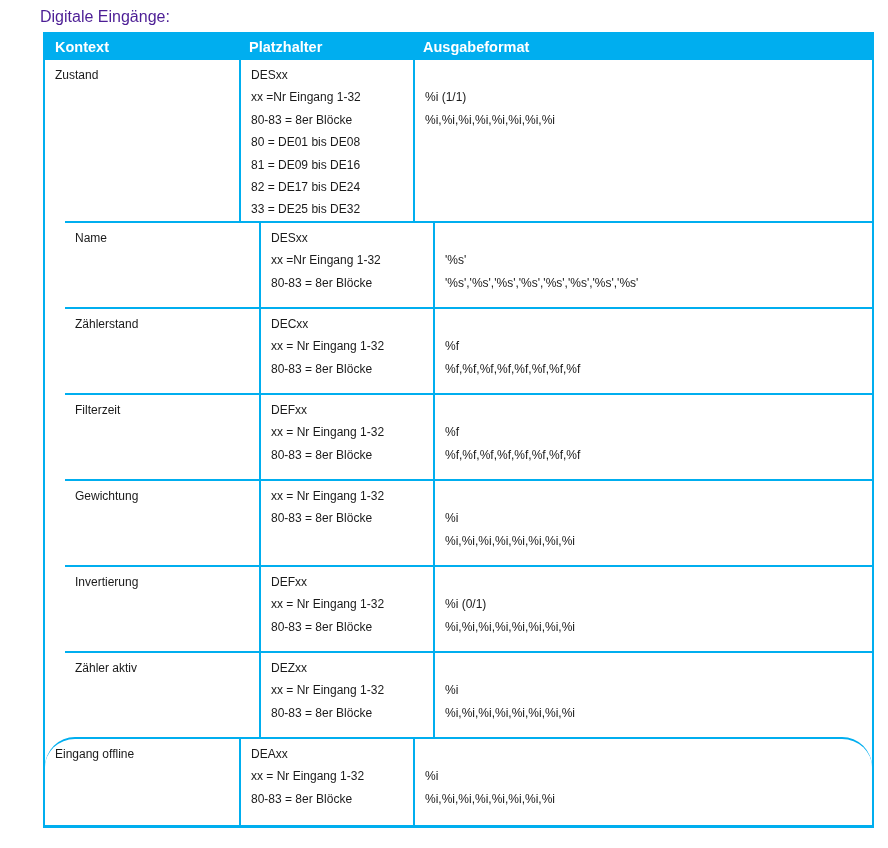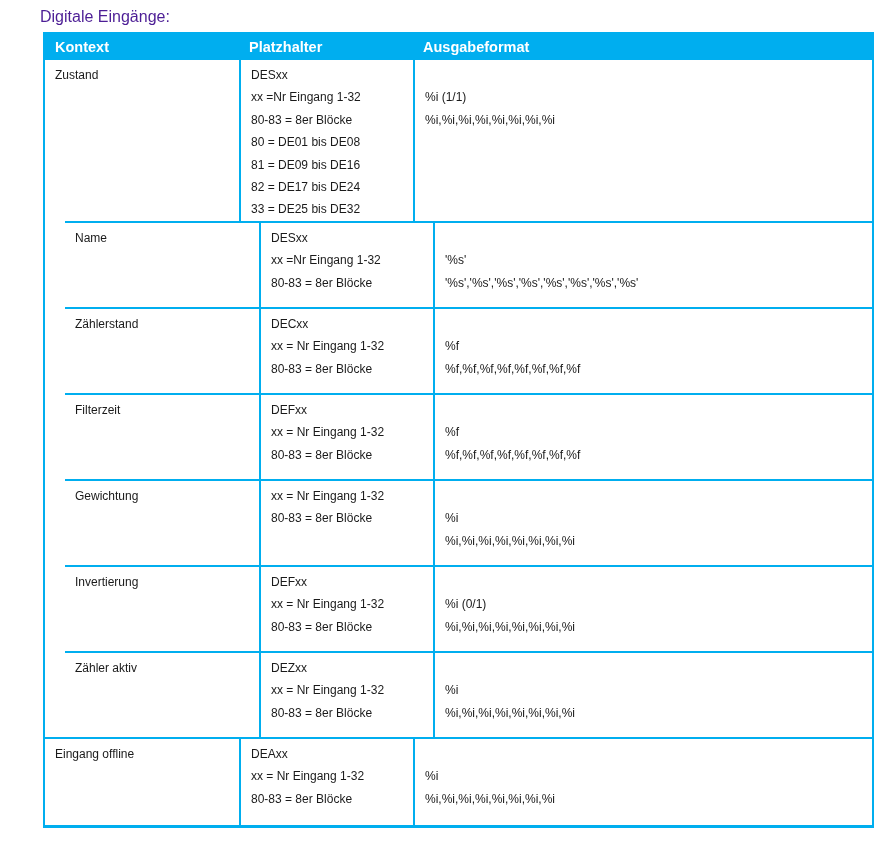--- a/index.html
+++ b/index.html
@@ -28,21 +28,21 @@
     height: 26px;
     align-items: center;
     color: #ffffff;
     font-weight: bold;
     font-size: 14.5px;
   }
   .row { display: flex; }
   .row + .row { border-top: 2px solid var(--accent, #00AEEF); }
   .row-tall { min-height: 156px; }
   .row-std  { min-height: 86px; margin-left: 20px; }
-  .row-last { min-height: 88px; }
+  .row-last { min-height: 88px; border-radius: 30px; }
   .col1 { width: 194px; }
   .col2 { width: 174px; }
   .col3 { flex: 1; }
   .cell { padding: 4px 6px 0 10px; font-size: 12px; line-height: 22.4px; }
   .hcell { padding-left: 10px; }
   .divided { border-left: 2px solid var(--accent, #00AEEF); }
   .fmt-first { margin-top: 22.4px; }
   .line { white-space: pre; }
 </style>
 </head>

